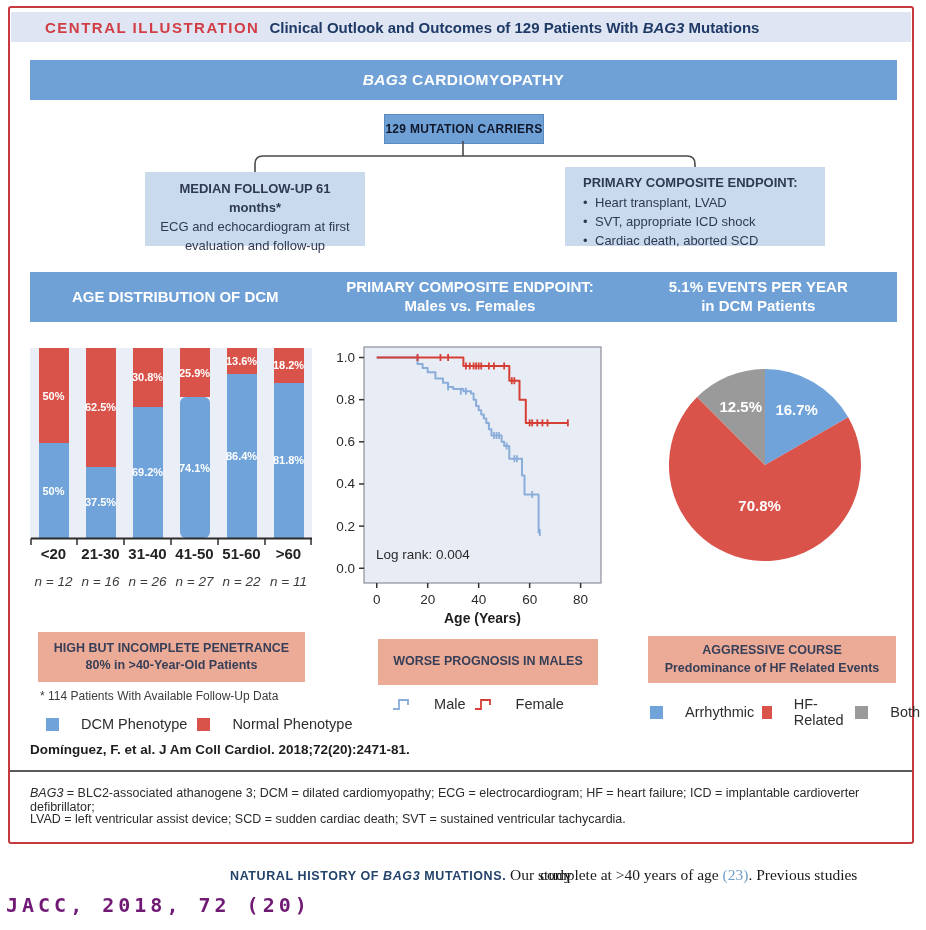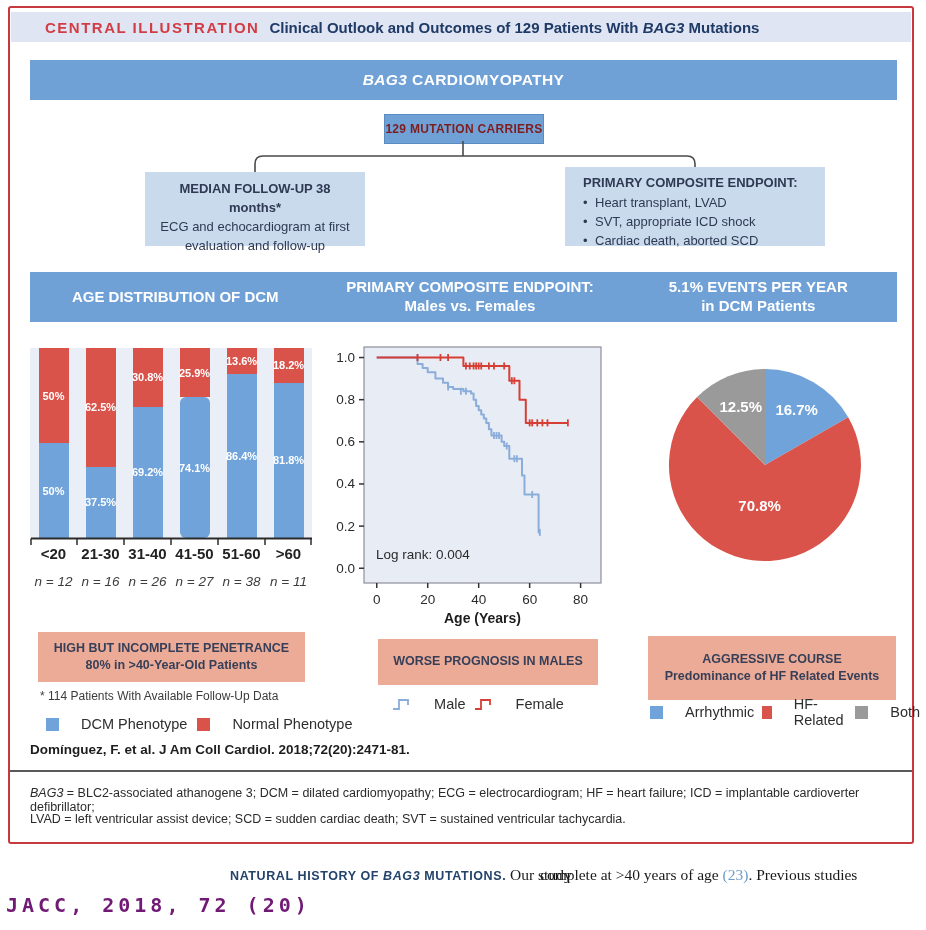--- a/index.html
+++ b/index.html
@@ -15,21 +15,21 @@
   .hdr-strip{position:absolute;left:1px;top:4px;right:1px;height:30px;background:#dfe5f2;
     display:flex;align-items:center;padding-left:34px;box-sizing:border-box;}
   .kicker{color:#d23d45;font-weight:800;font-size:15px;letter-spacing:1.5px;}
   .hdr-title{color:#1f3a66;font-weight:700;font-size:15px;margin-left:10px;}
 
   
   .banner{position:absolute;left:20px;top:52px;width:867px;height:40px;background:#6fa1d7;
     color:#fff;font-weight:700;font-size:15.5px;display:flex;align-items:center;justify-content:center;
     letter-spacing:.4px;}
   .carriers{position:absolute;left:374px;top:106px;width:158px;height:28px;background:#6fa1d7;
-    border:1px solid #5b8cc0;color:#7f1d1d;font-weight:700;font-size:12px;
+    border:1px solid #5b8cc0;color:#0f172a;font-weight:700;font-size:12px;
     display:flex;align-items:center;justify-content:center;letter-spacing:.3px;}
   .flow-box{position:absolute;background:#c9daed;color:#2f3a52;font-size:13px;line-height:1.45;
     box-sizing:border-box;}
   .flow-box .bt{font-weight:700;}
   #flow-left{left:135px;top:164px;width:220px;height:74px;text-align:center;padding:8px 14px;}
   #flow-right{left:555px;top:159px;width:260px;height:79px;padding:7px 12px 7px 18px;}
   #flow-right ul{margin:1px 0 0 0;padding:0;list-style:none;}
   #flow-right li{position:relative;padding-left:12px;}
   #flow-right li::before{content:"•";position:absolute;left:0;top:0;}
 
@@ -54,21 +54,21 @@
   
   #km-svg{position:absolute;left:322px;top:332px;}
   #pie-svg{position:absolute;left:650px;top:357px;}
   #km-svg text,#pie-svg text{font-family:"Liberation Sans",sans-serif;}
 
   
   .concl{position:absolute;background:#ecab96;color:#373f58;font-weight:700;text-align:center;
     display:flex;flex-direction:column;align-items:center;justify-content:center;line-height:1.4;}
   #concl-left{left:28px;top:624px;width:267px;height:50px;font-size:12.5px;}
   #concl-mid{left:368px;top:631px;width:220px;height:46px;font-size:12.5px;}
-  #concl-right{left:638px;top:628px;width:248px;height:64px;font-size:12.5px;}
+  #concl-right{left:638px;top:628px;width:248px;height:47px;font-size:12.5px;}
   .concl .sub{font-weight:600;}
 
   
   .footnote{position:absolute;left:30px;top:681px;font-size:12px;color:#3c3c3c;}
   .legend-row{position:absolute;display:flex;align-items:center;gap:8px;font-size:14.5px;color:#2e2e2e;font-weight:500;}
   #legend-phenotype{left:36px;top:708px;gap:10px;}
   #legend-km{left:322px;top:688px;width:292px;justify-content:center;}
   #legend-events{left:640px;top:688px;}
   .swatch{display:inline-block;width:13px;height:13px;}
   .legend-item{display:flex;align-items:center;gap:22px;}
@@ -106,21 +106,21 @@
     </div>
 
     <div class="carriers">129 MUTATION CARRIERS</div>
 
     <svg class="abs" style="left:200px;top:133px;" width="550" height="36">
       <path d="M253 0 V15" fill="none" stroke="#4a4a4a" stroke-width="1.6"></path>
       <path d="M45 35 V23 Q45 15 53 15 H477 Q485 15 485 23 V35" fill="none" stroke="#4a4a4a" stroke-width="1.6"></path>
     </svg>
 
     <div id="flow-left" class="flow-box">
-      <div class="bt">MEDIAN FOLLOW-UP 38 months*</div>
+      <div class="bt">MEDIAN FOLLOW-UP 61 months*</div>
       <div>ECG and echocardiogram at first evaluation and follow-up</div>
     </div>
     <div id="flow-right" class="flow-box">
       <div class="bt">PRIMARY COMPOSITE ENDPOINT:</div>
       <ul>
         <li><span>Heart transplant, LVAD</span></li>
         <li><span>SVT, appropriate ICD shock</span></li>
         <li><span>Cardiac death, aborted SCD</span></li>
       </ul>
     </div>
@@ -183,21 +183,21 @@
         <div class="n-label" style="left: 141px;">n = 27</div>
         <div class="bar" style="left: 196.5px;">
           <div class="seg" style="height: 25.84px; background: rgb(217, 83, 74);">
             <span class="seg-label">13.6%</span>
           </div>
           <div class="seg" style="height: 164.16px; background: rgb(111, 163, 217);">
             <span class="seg-label">86.4%</span>
           </div>
         </div>
         <div class="cat-label" style="left: 188px;">51-60</div>
-        <div class="n-label" style="left: 188px;">n = 38</div>
+        <div class="n-label" style="left: 188px;">n = 22</div>
         <div class="bar" style="left: 243.5px;">
           <div class="seg" style="height: 34.58px; background: rgb(217, 83, 74);">
             <span class="seg-label">18.2%</span>
           </div>
           <div class="seg" style="height: 155.42px; background: rgb(111, 163, 217);">
             <span class="seg-label">81.8%</span>
           </div>
         </div>
         <div class="cat-label" style="left: 235px;">&gt;60</div>
         <div class="n-label" style="left: 235px;">n = 11</div>

